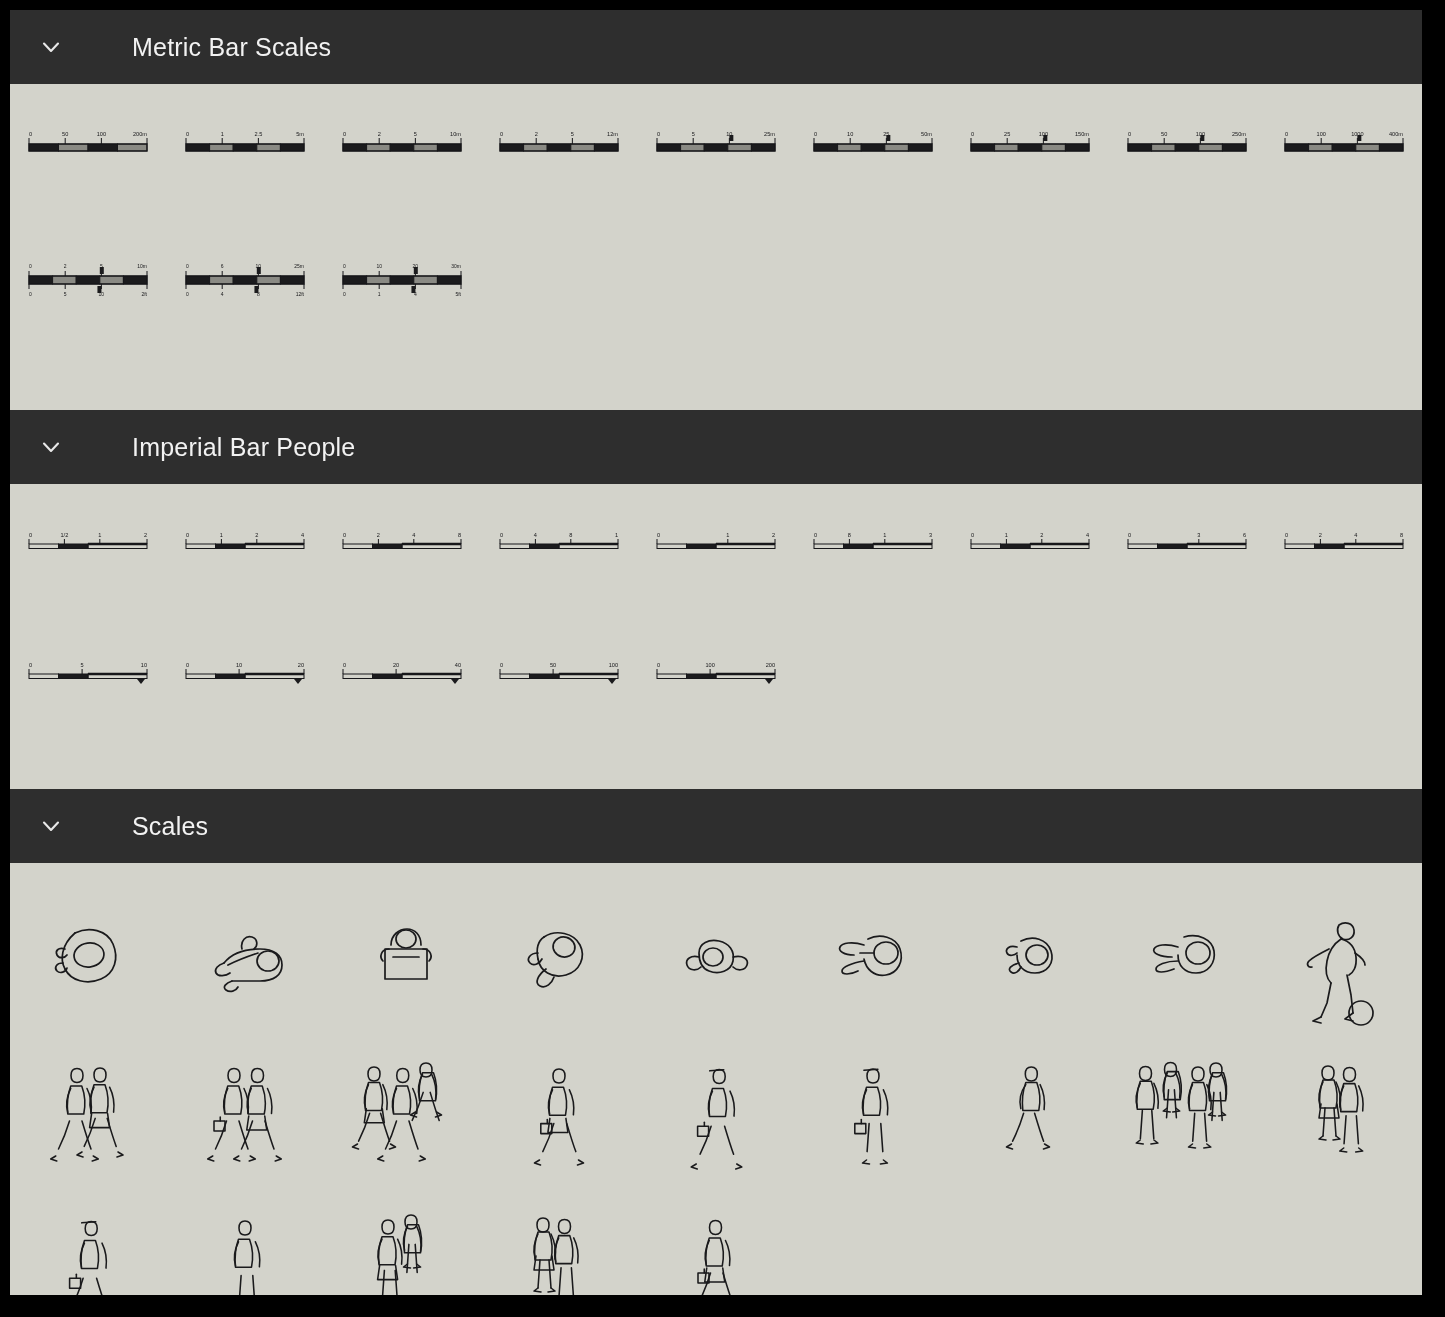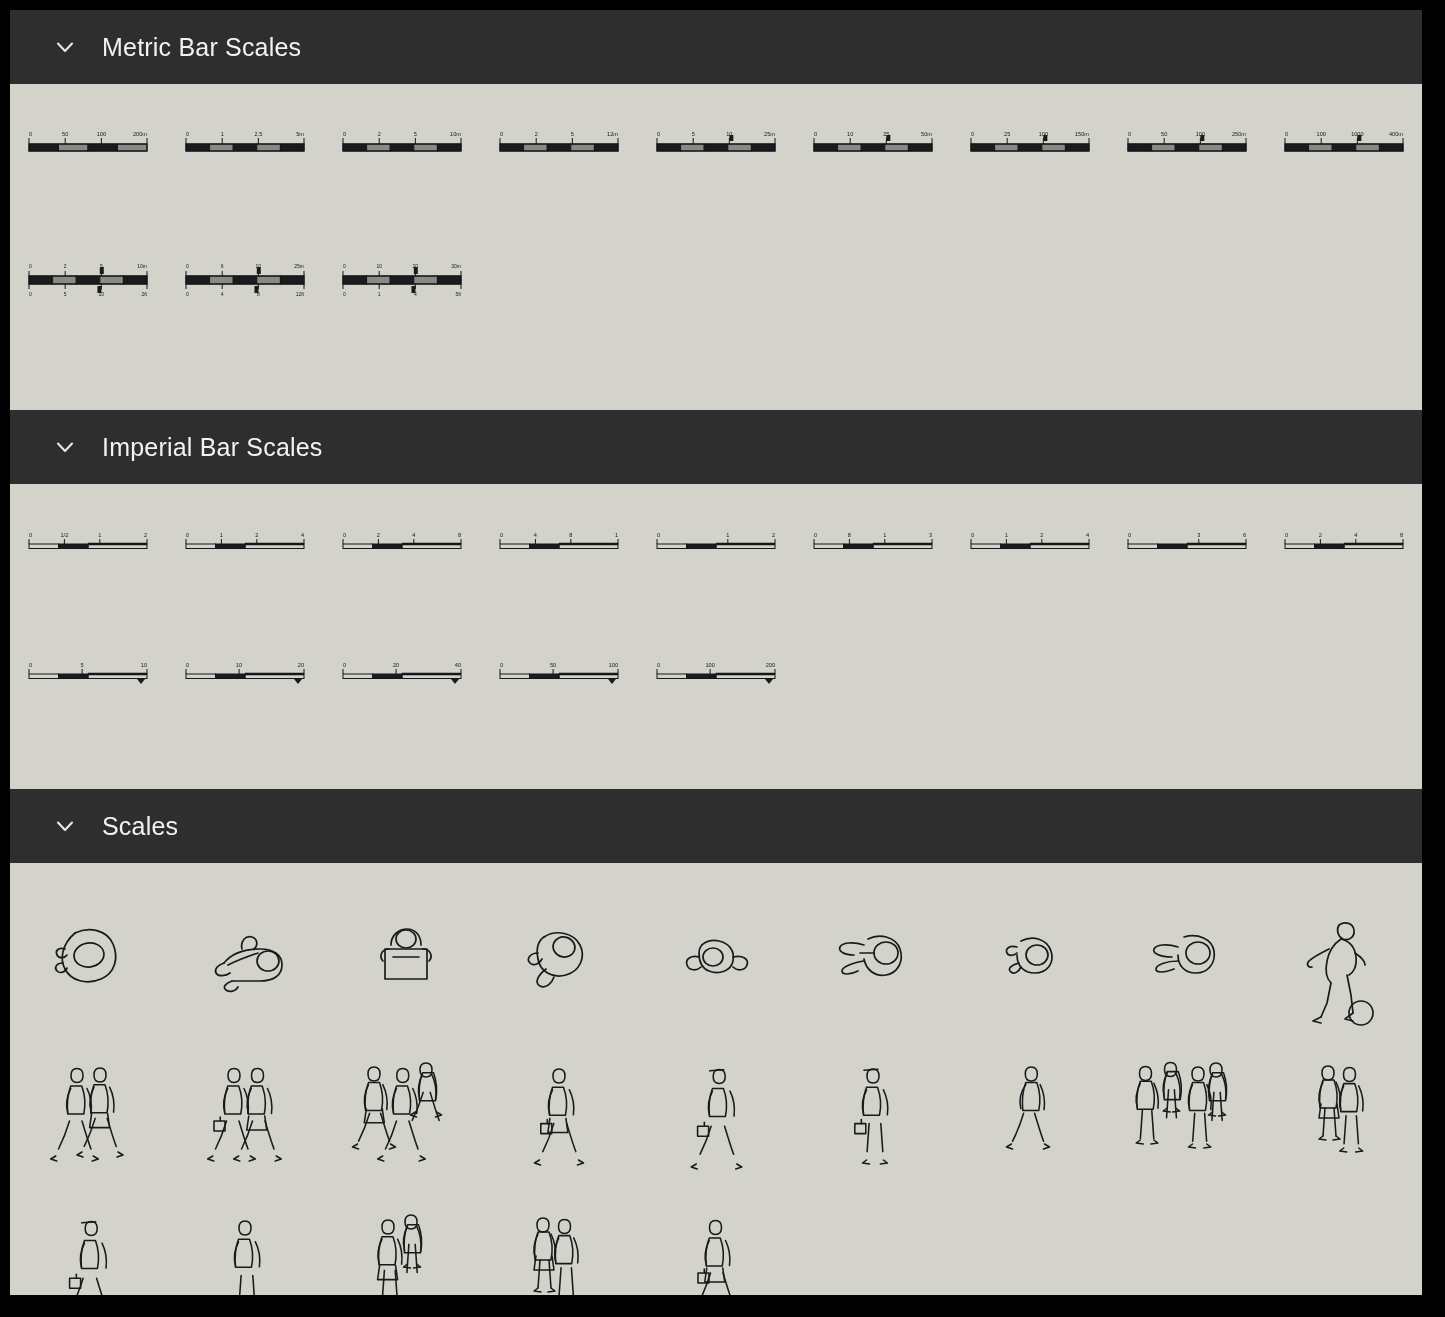--- a/index.html
+++ b/index.html
@@ -24,23 +24,24 @@
     flex-direction: column;
   }
 
   
   .sec-header {
     background: #2e2e2e;
     height: 74px;
     flex: 0 0 74px;
     display: flex;
     align-items: center;
-    padding-left: 40px;
+    padding-left: 26px;
     cursor: pointer;
     user-select: none;
+    gap: 44px;
   }
   .sec-header .chev {
     width: 30px;
     height: 30px;
     flex: 0 0 30px;
     margin-right: 22px;
     display: block;
   }
   .sec-header .chev svg { display: block; }
   .sec-title {
@@ -367,21 +368,21 @@
         <div class="cell scale-cell"></div>
       </div>
   </div>
 
   <div class="sec-header">
     <span class="chev">
       <svg width="30" height="30" viewBox="0 0 30 30">
         <path d="M8 11.5 L15 19 L22 11.5" fill="none" stroke="#e8e8e8" stroke-width="2.1" stroke-linecap="round" stroke-linejoin="round"></path>
       </svg>
     </span>
-    <span class="sec-title">Imperial Bar Scales</span>
+    <span class="sec-title">Imperial Bar People</span>
   </div>
 
   <div class="sec-body body-imperial">
     <div class="grid imp-row-1" id="imp-row-1">
         <div class="cell imp-cell">
           <svg width="122" height="30" viewBox="0 0 122 30">
             <rect x="2" y="14" width="29.50" height="4.5" fill="none" stroke="#17171a" stroke-width="1"></rect>
             <rect x="31.50" y="14" width="29.50" height="4.5" fill="#1b1b1d" stroke="#17171a" stroke-width="1"></rect>
             <rect x="61.00" y="14" width="59.00" height="4.5" fill="none" stroke="#17171a" stroke-width="1"></rect>
             <line x1="61.00" y1="14" x2="120" y2="14" stroke="#17171a" stroke-width="2.4"></line>

